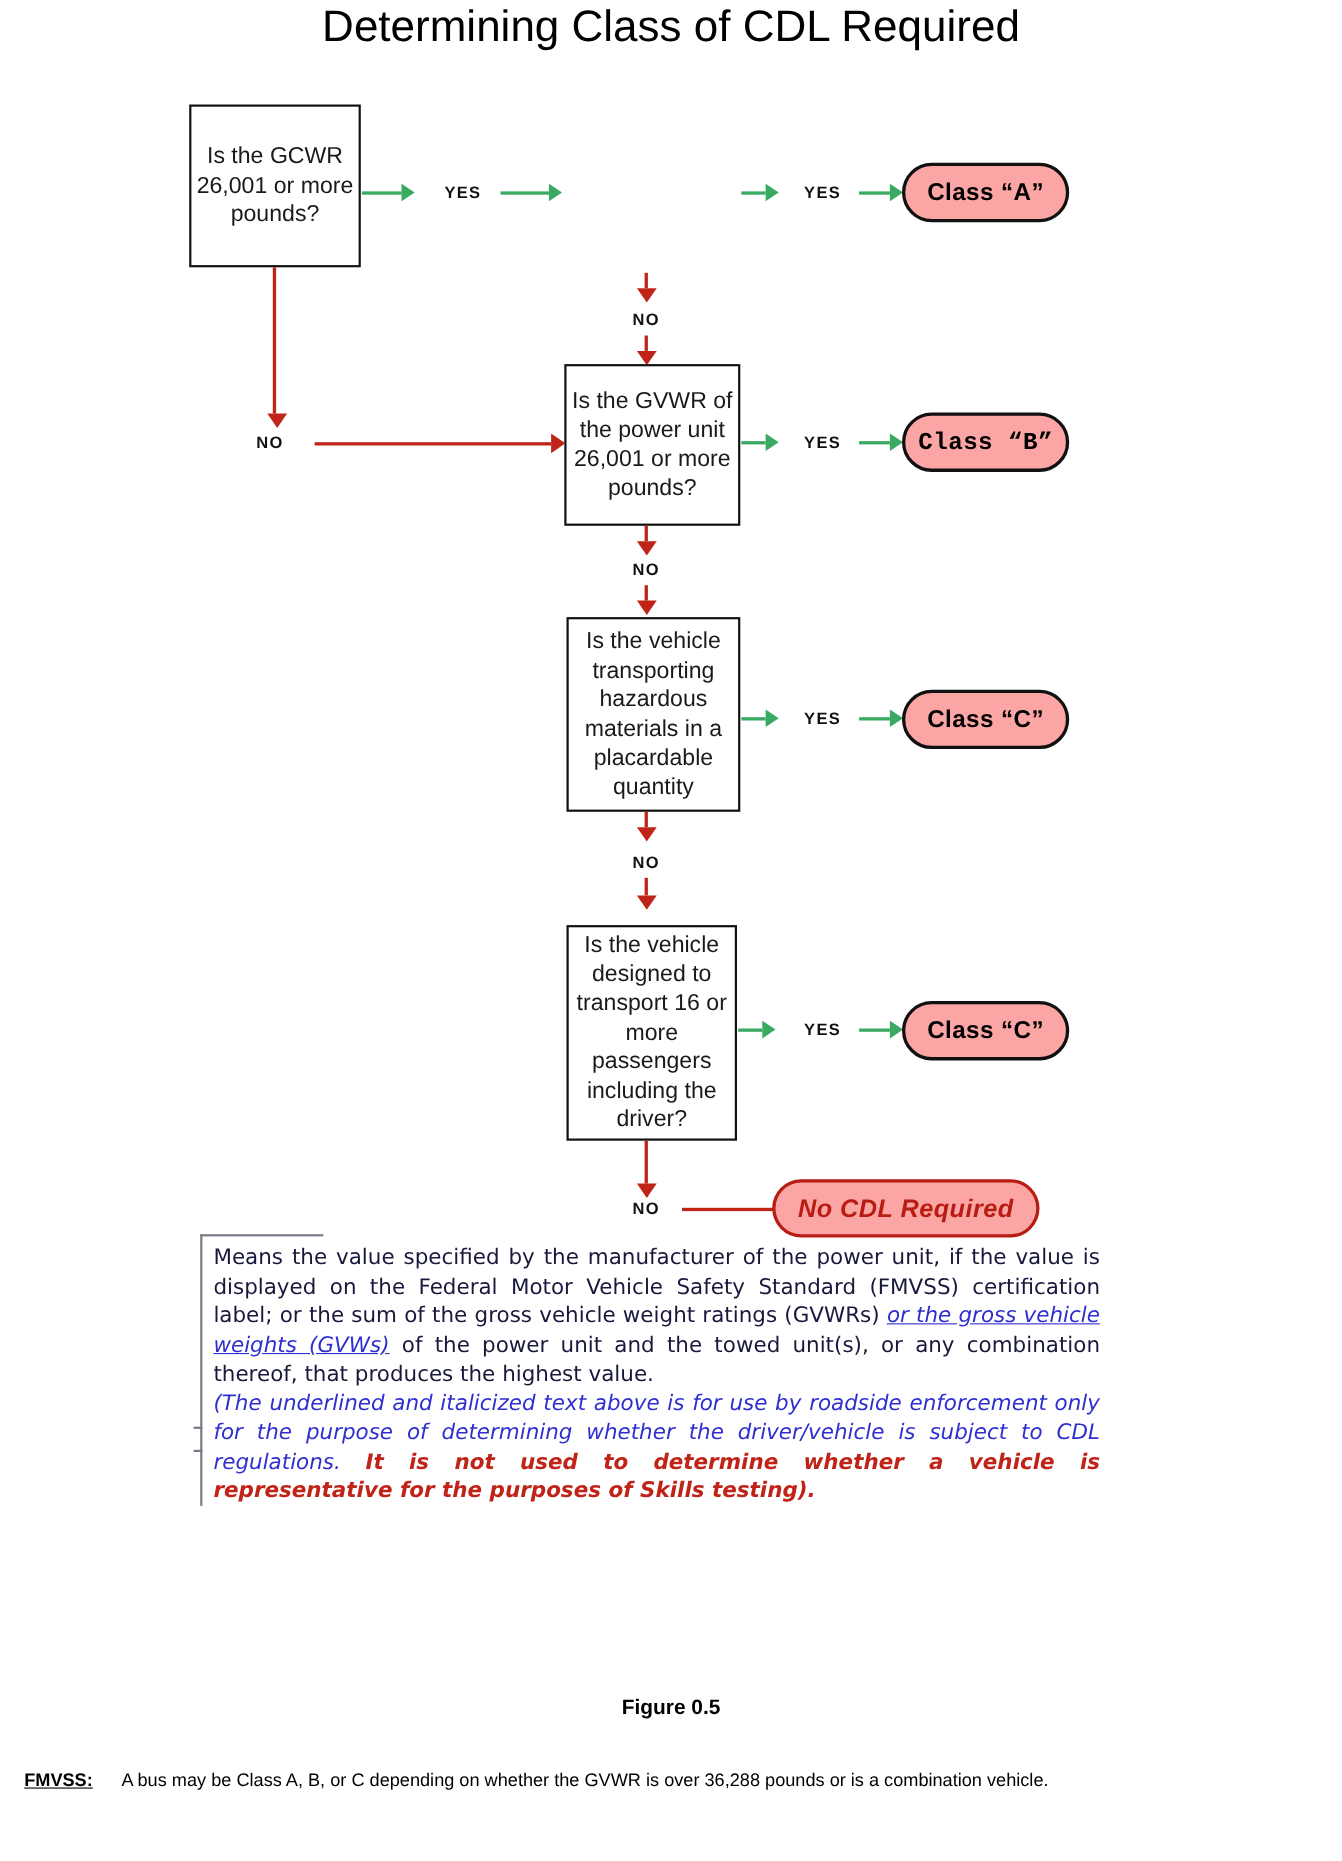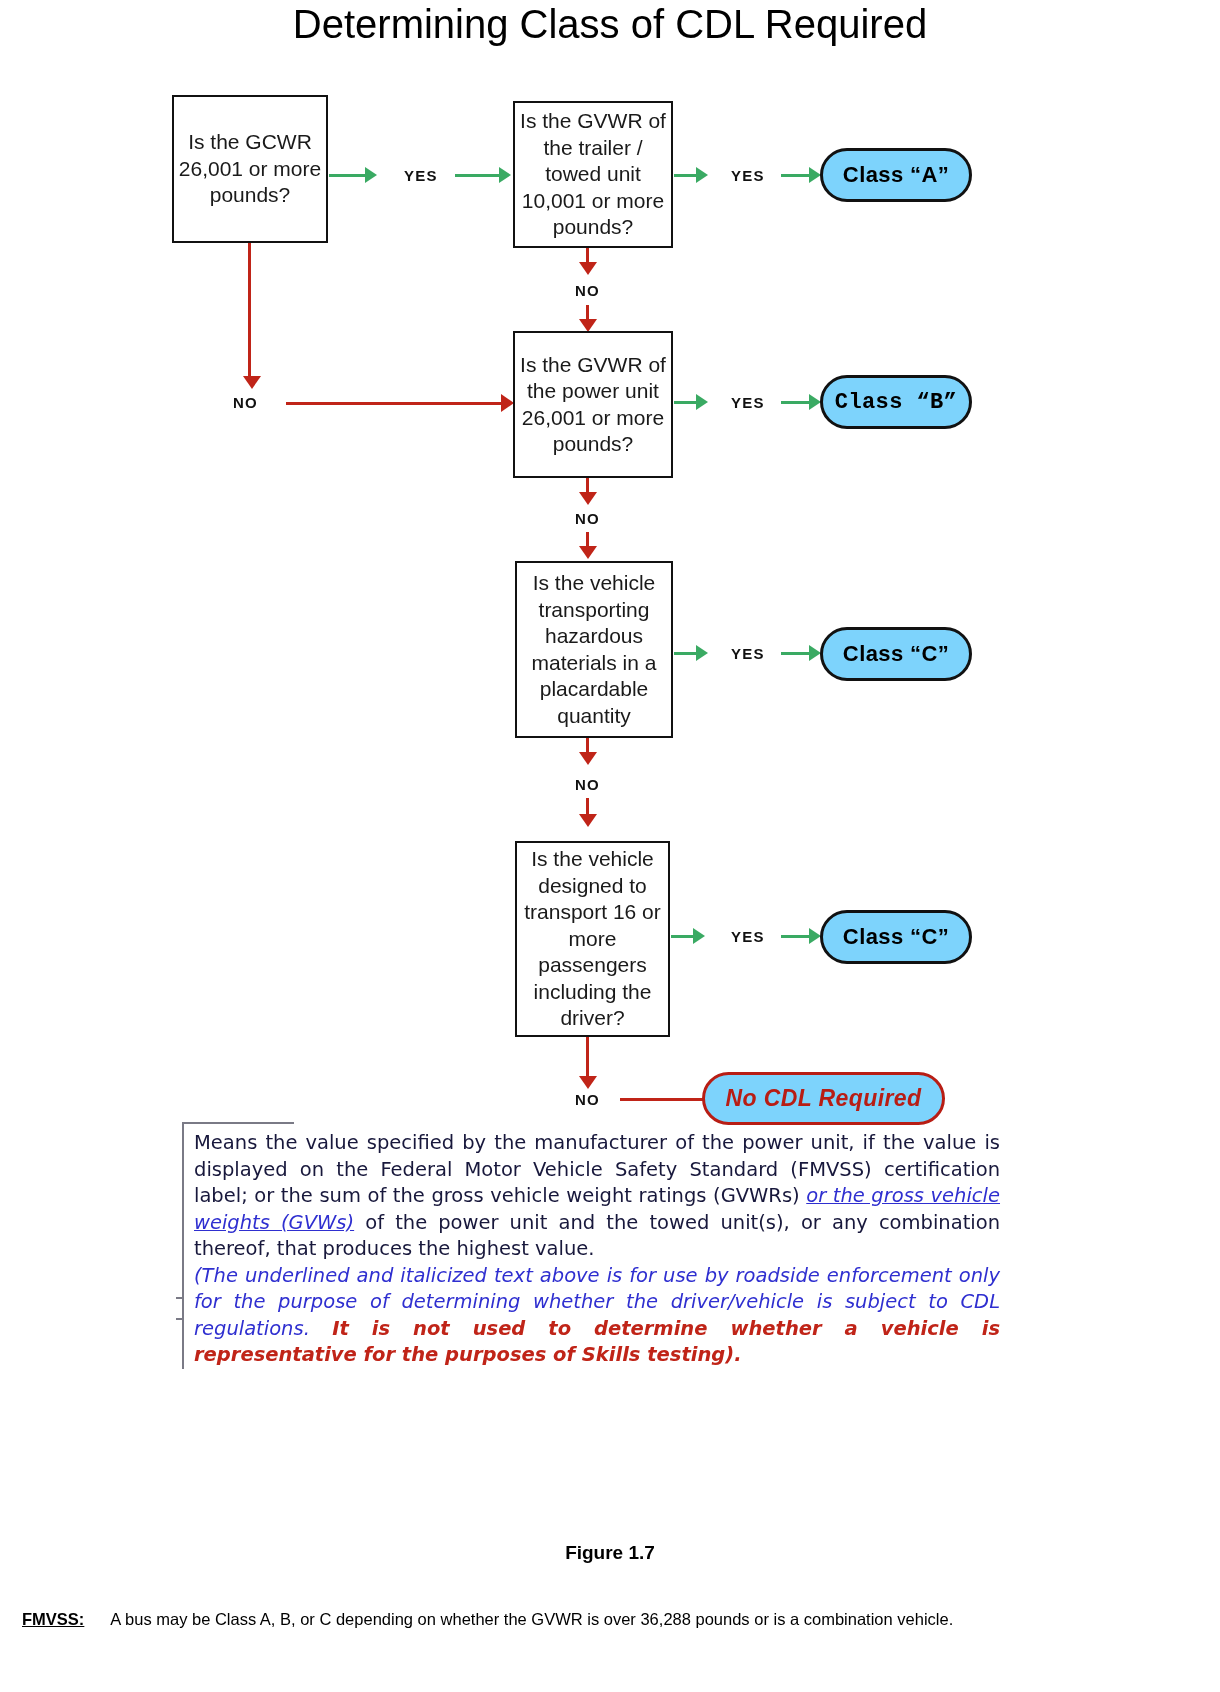--- a/index.html
+++ b/index.html
@@ -49,21 +49,21 @@
     color: #1a1a1a;
     padding: 2px 4px;
   }
 
   
   .pill {
     position: absolute;
     box-sizing: border-box;
     border: 3px solid #111;
     border-radius: 48px;
-    background: #7dd3fc;
+    background: #fca5a5;
     display: flex;
     align-items: center;
     justify-content: center;
     font-size: 22px;
     font-weight: bold;
     letter-spacing: 0.4px;
     color: #000;
   }
   .pill.nocdl {
     border-color: #b81d14;
@@ -224,23 +224,20 @@
   <div class="elabel" style="left:404px; top:167px;">YES</div>
   <div class="hline green" style="left:455px; top:174px; width:44px;"></div>
   <div class="ahead right green" style="left:499px; top:167px;"></div>
 
   <div class="vline red" style="left:248px; top:243px; height:133px;"></div>
   <div class="ahead down red" style="left:243px; top:376px;"></div>
   <div class="elabel" style="left:233px; top:394px;">NO</div>
   <div class="hline red" style="left:286px; top:402px; width:215px;"></div>
   <div class="ahead right red" style="left:501px; top:394px;"></div>
 
-  <div class="dbox" style="left:513px; top:101px; width:160px; height:147px;">
-    <span>Is the GVWR of the trailer / towed unit 10,001 or more pounds?</span>
-  </div>
 
   <div class="hline green" style="left:674px; top:174px; width:22px;"></div>
   <div class="ahead right green" style="left:696px; top:167px;"></div>
   <div class="elabel" style="left:731px; top:167px;">YES</div>
   <div class="hline green" style="left:781px; top:174px; width:28px;"></div>
   <div class="ahead right green" style="left:809px; top:167px;"></div>
 
   <div class="vline red" style="left:586px; top:248px; height:14px;"></div>
   <div class="ahead down red" style="left:579px; top:262px;"></div>
   <div class="elabel" style="left:575px; top:282px;">NO</div>
@@ -320,19 +317,19 @@
     <div class="toprule"></div>
     <div class="tick" style="top:175px;"></div>
     <div class="tick" style="top:196px;"></div>
 
     <div class="deftext">
       <p class="defpara"><span>Means the value specified by the manufacturer of the power unit, if the value is displayed on the Federal Motor Vehicle Safety Standard (FMVSS) certification label; or the sum of the gross vehicle weight ratings (GVWRs) </span><span class="blue-ul">or the gross vehicle weights (GVWs)</span><span> of the power unit and the towed unit(s), or any combination thereof, that produces the highest value.</span></p>
       <p class="defpara"><span class="blue-note">(The underlined and </span><span class="blue-note ul">italicized</span><span class="blue-note"> text above is for use by </span><span class="blue-note bold-ul">roadside enforcement only</span><span class="blue-note"> for the purpose of determining whether the driver/vehicle is subject to CDL regulations. </span><span class="red-note">It is not used to determine whether a vehicle is representative for the purposes of Skills testing).</span></p>
     </div>
   </div>
 
-  <div class="figcap">Figure 1.7</div>
+  <div class="figcap">Figure 0.5</div>
 
   <div class="footnote">
     <span class="lbl">FMVSS:</span><span>A bus may be Class A, B, or C depending on whether the GVWR is over 36,288 pounds or is a combination vehicle.</span>
   </div>
 
 </div>
 
 </body></html>

